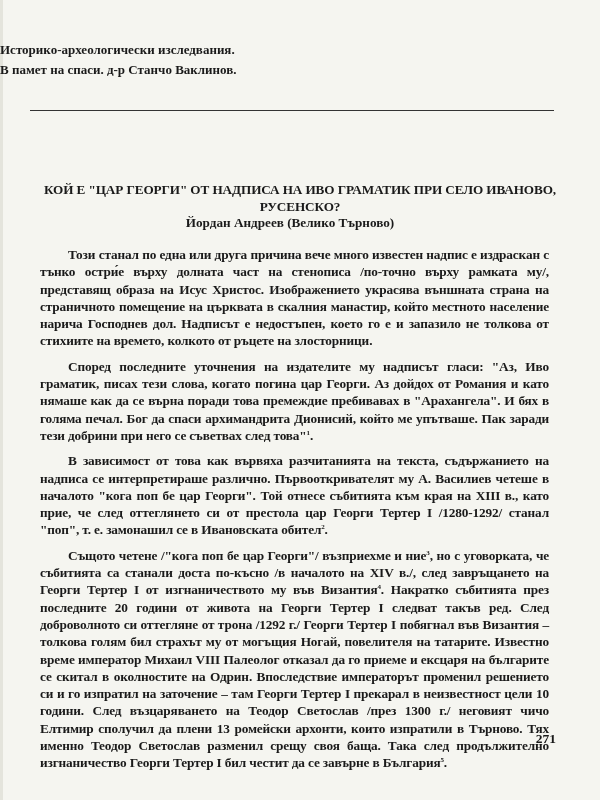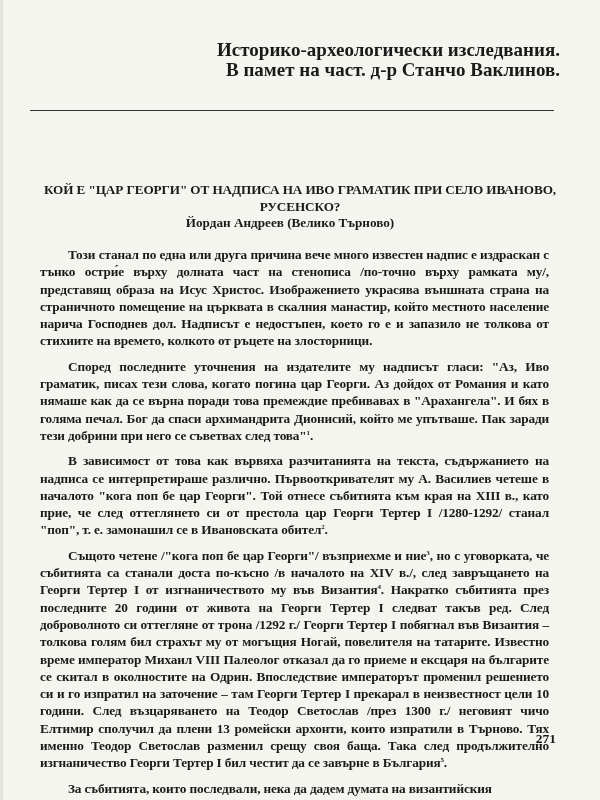--- a/index.html
+++ b/index.html
@@ -22,23 +22,23 @@
       position: absolute;
       left: 0; top: 0;
       width: 3px; height: 800px;
       background: #e4e4dc;
     }
     .header {
       position: absolute;
       left: 0;
       top: 40px;
       width: 560px;
-      text-align: right;
+      text-align: left;
       font-weight: bold;
-      font-size: 19px;
+      font-size: 13px;
       line-height: 20px;
     }
     .header .line { display: block; }
     .rule {
       position: absolute;
       left: 30px;
       top: 110px;
       width: 524px;
       height: 0;
       border-top: 1.5px solid #333;
@@ -96,34 +96,33 @@
     }
   </style>
 </head>
 <body>
 
 <div class="page">
   <div class="binding-edge"></div>
 
   <div class="header">
     <span class="line">Историко-археологически изследвания.</span>
-    <span class="line">В памет на част. д-р Станчо Ваклинов.</span>
+    <span class="line">В памет на спаси. д-р Станчо Ваклинов.</span>
   </div>
 
   <div class="rule"></div>
 
   <div class="title">КОЙ Е "ЦАР ГЕОРГИ" ОТ НАДПИСА НА ИВО ГРАМАТИК ПРИ СЕЛО ИВАНОВО, РУСЕНСКО?</div>
   <div class="author">Йордан Андреев (Велико Търново)</div>
 
   <div class="body">
     <p><span>Този станал по една или друга причина вече много известен надпис е издраскан с тънко остри́е върху долната част на стенописа /по-точно върху рамката му/, представящ образа на Исус Христос. Изображението украсява външната страна на страничното помещение на църквата в скалния манастир, който местното население нарича Господнев дол. Надписът е недостъпен, което го е и запазило не толкова от стихиите на времето, колкото от ръцете на злосторници.</span></p>
 
     <p><span>Според последните уточнения на издателите му надписът гласи: "Аз, Иво граматик, писах тези слова, когато погина цар Георги. Аз дойдох от Романия и като нямаше как да се върна поради това премеждие пребивавах в "Арахангела". И бях в голяма печал. Бог да спаси архимандрита Дионисий, който ме упътваше. Пак заради тези добрини при него се съветвах след това"</span><sup>1</sup><span>.</span></p>
 
     <p><span>В зависимост от това как вървяха разчитанията на текста, съдържанието на надписа се интерпретираше различно. Първооткривателят му А. Василиев четеше в началото "кога поп бе цар Георги". Той отнесе събитията към края на XIII в., като прие, че след оттеглянето си от престола цар Георги Тертер I /1280-1292/ станал "поп", т. е. замонашил се в Ивановската обител</span><sup>2</sup><span>.</span></p>
 
     <p><span>Същото четене /"кога поп бе цар Георги"/ възприехме и ние</span><sup>3</sup><span>, но с уговорката, че събитията са станали доста по-късно /в началото на XIV в./, след завръщането на Георги Тертер I от изгнаничеството му във Византия</span><sup>4</sup><span>. Накратко събитията през последните 20 години от живота на Георги Тертер I следват такъв ред. След доброволното си оттегляне от трона /1292 г./ Георги Тертер I побягнал във Византия – толкова голям бил страхът му от могъщия Ногай, повелителя на татарите. Известно време император Михаил VIII Палеолог отказал да го приеме и ексцаря на българите се скитал в околностите на Одрин. Впоследствие императорът променил решението си и го изпратил на заточение – там Георги Тертер I прекарал в неизвестност цели 10 години. След възцаряването на Теодор Светослав /през 1300 г./ неговият чичо Елтимир сполучил да плени 13 ромейски архонти, които изпратили в Търново. Тях именно Теодор Светослав разменил срещу своя баща. Така след продължително изгнаничество Георги Тертер I бил честит да се завърне в България</span><sup>5</sup><span>.</span></p>
 
-    <p><span>За събитията, които последвали, нека да дадем думата на византийския</span></p>
   </div>
 
   <div class="page-number">271</div>
 </div>
 
 </body></html>

